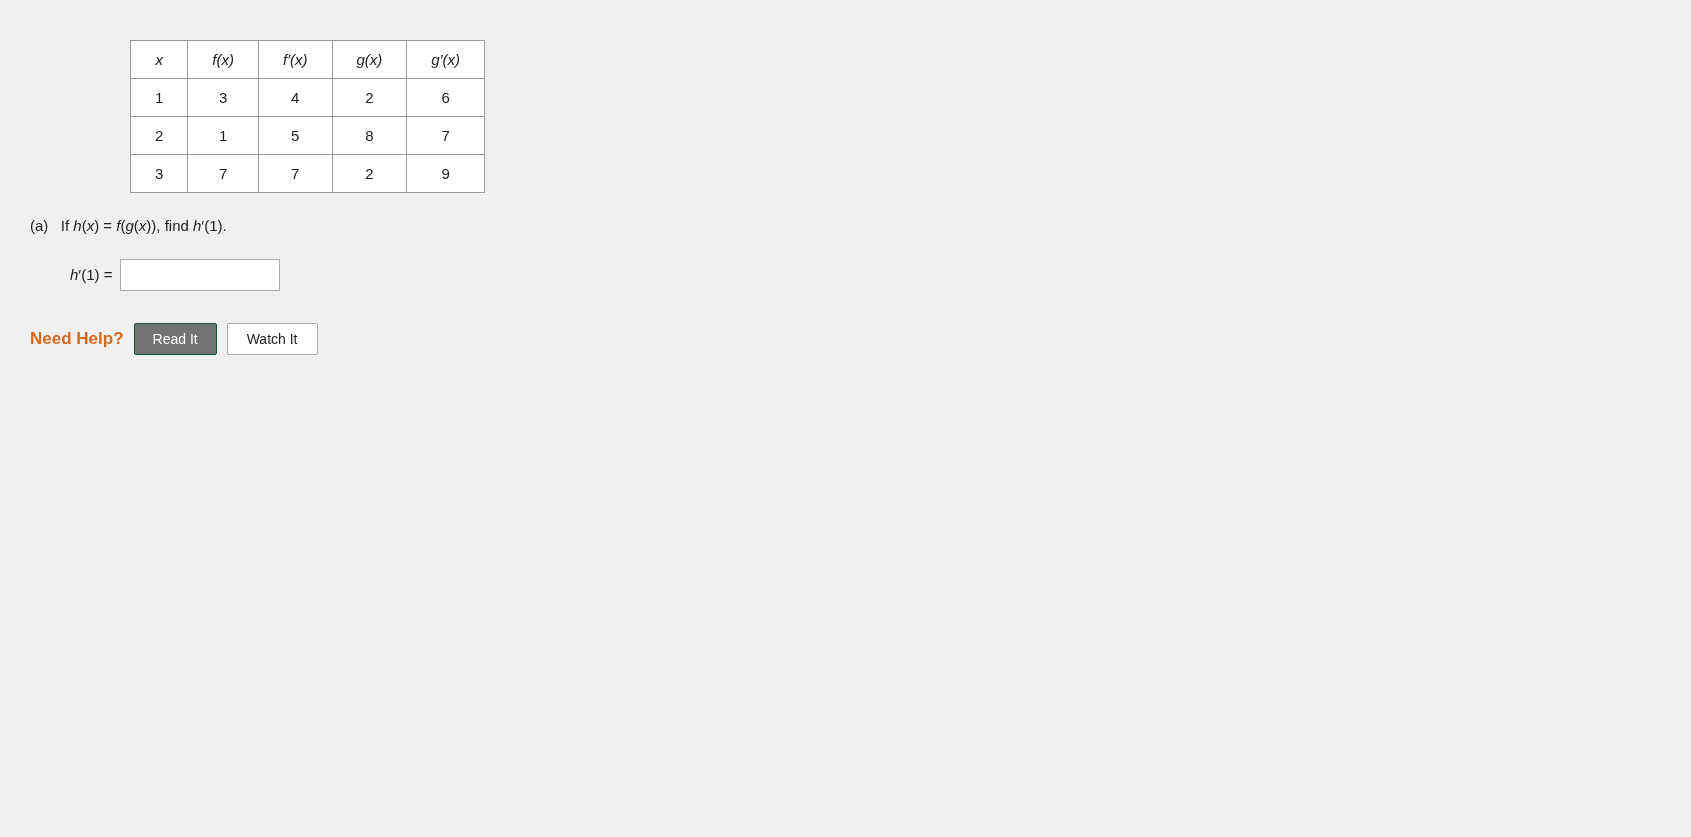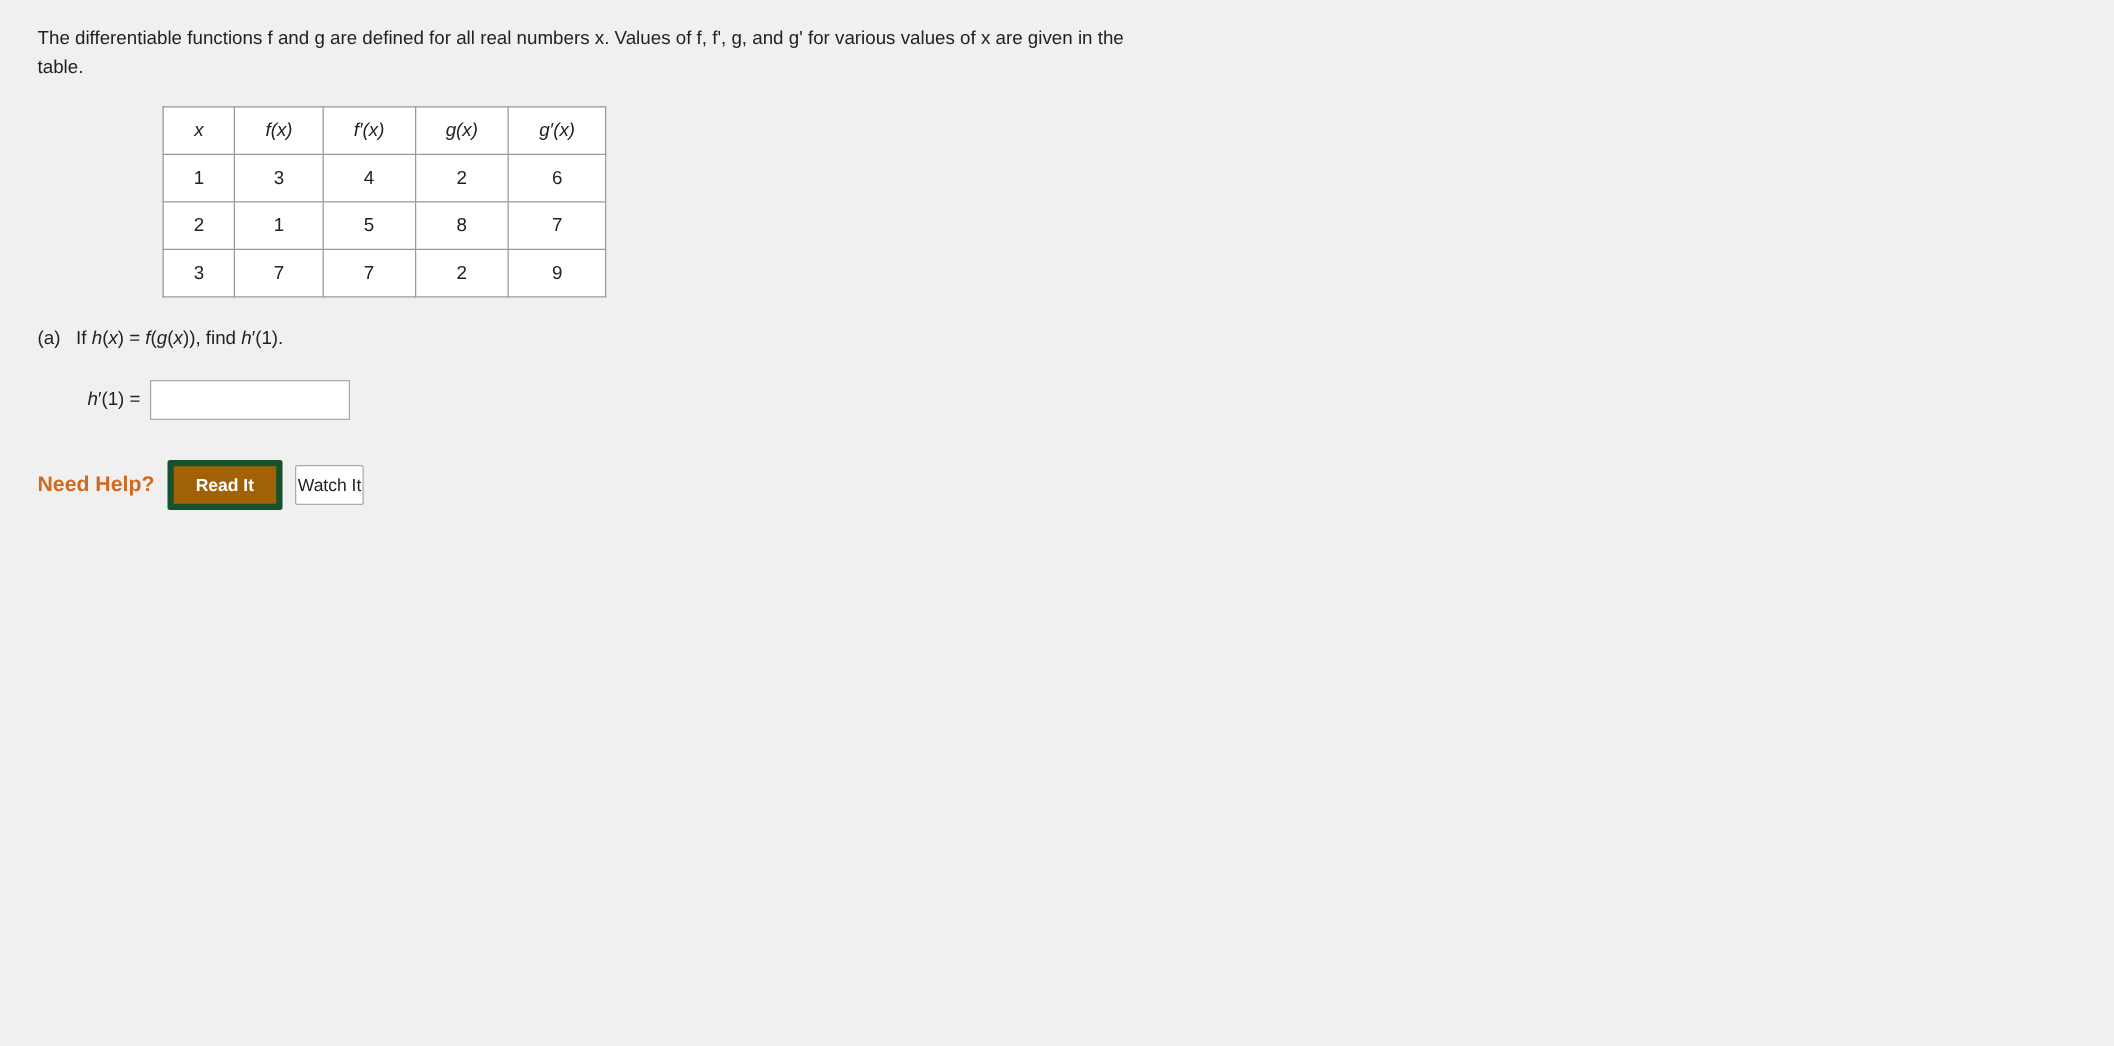--- a/index.html
+++ b/index.html
@@ -75,46 +75,44 @@
       margin-top: 32px;
     }
 
     .need-help-label {
       color: #d2691e;
       font-weight: bold;
       font-size: 17px;
     }
 
     .btn-read-it {
-      background: #a16207;
+      background: #737373;
       color: #fff;
-      border: 5px solid #14532d;
+      border: 1px solid #14532d;
       padding: 7px 18px;
       font-size: 14px;
       cursor: pointer;
       border-radius: 2px;
-      font-weight: bold;
     }
 
     .btn-watch-it {
       background: #fff;
       color: #222;
       border: 1px solid #aaa;
-      padding: 7px 1px;
+      padding: 7px 19px;
       font-size: 14px;
       cursor: pointer;
       border-radius: 2px;
     }
     .math { font-style: italic; }
   </style>
 </head>
 <body>
 
 <div>
-  <p class="problem-text">The differentiable functions f and g are defined for all real numbers x. Values of f, f', g, and g' for various values of x are given in the table.</p>
 
   <div class="table-wrapper">
     <table>
       <thead>
         <tr>
           <th><span class="math">x</span></th>
           <th><span class="math">f</span>(<span class="math">x</span>)</th>
           <th><span class="math">f</span>′(<span class="math">x</span>)</th>
           <th><span class="math">g</span>(<span class="math">x</span>)</th>
           <th><span class="math">g</span>′(<span class="math">x</span>)</th>

